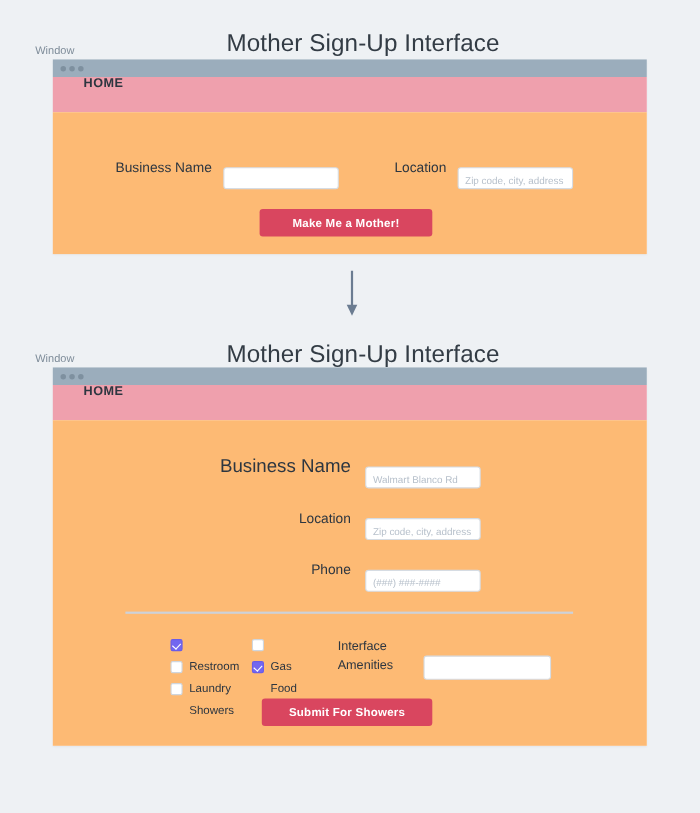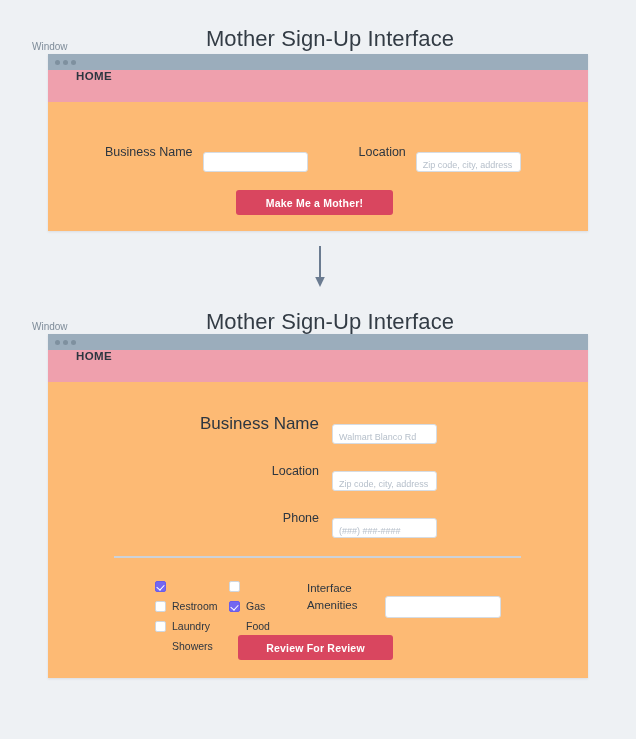--- a/index.html
+++ b/index.html
@@ -372,17 +372,17 @@
         <div class="additional">
           <div class="additional-label">
             <div>Interface</div>
             <div>Amenities</div>
           </div>
           <input class="text-input" type="text" placeholder="" style="">
         </div>
 
       </div>
 
-      <button class="btn-primary" id="btn-submit">Review For Review</button>
+      <button class="btn-primary" id="btn-submit">Submit For Showers</button>
 
     </div>
   </div>
 </div>
 
 </body></html>

